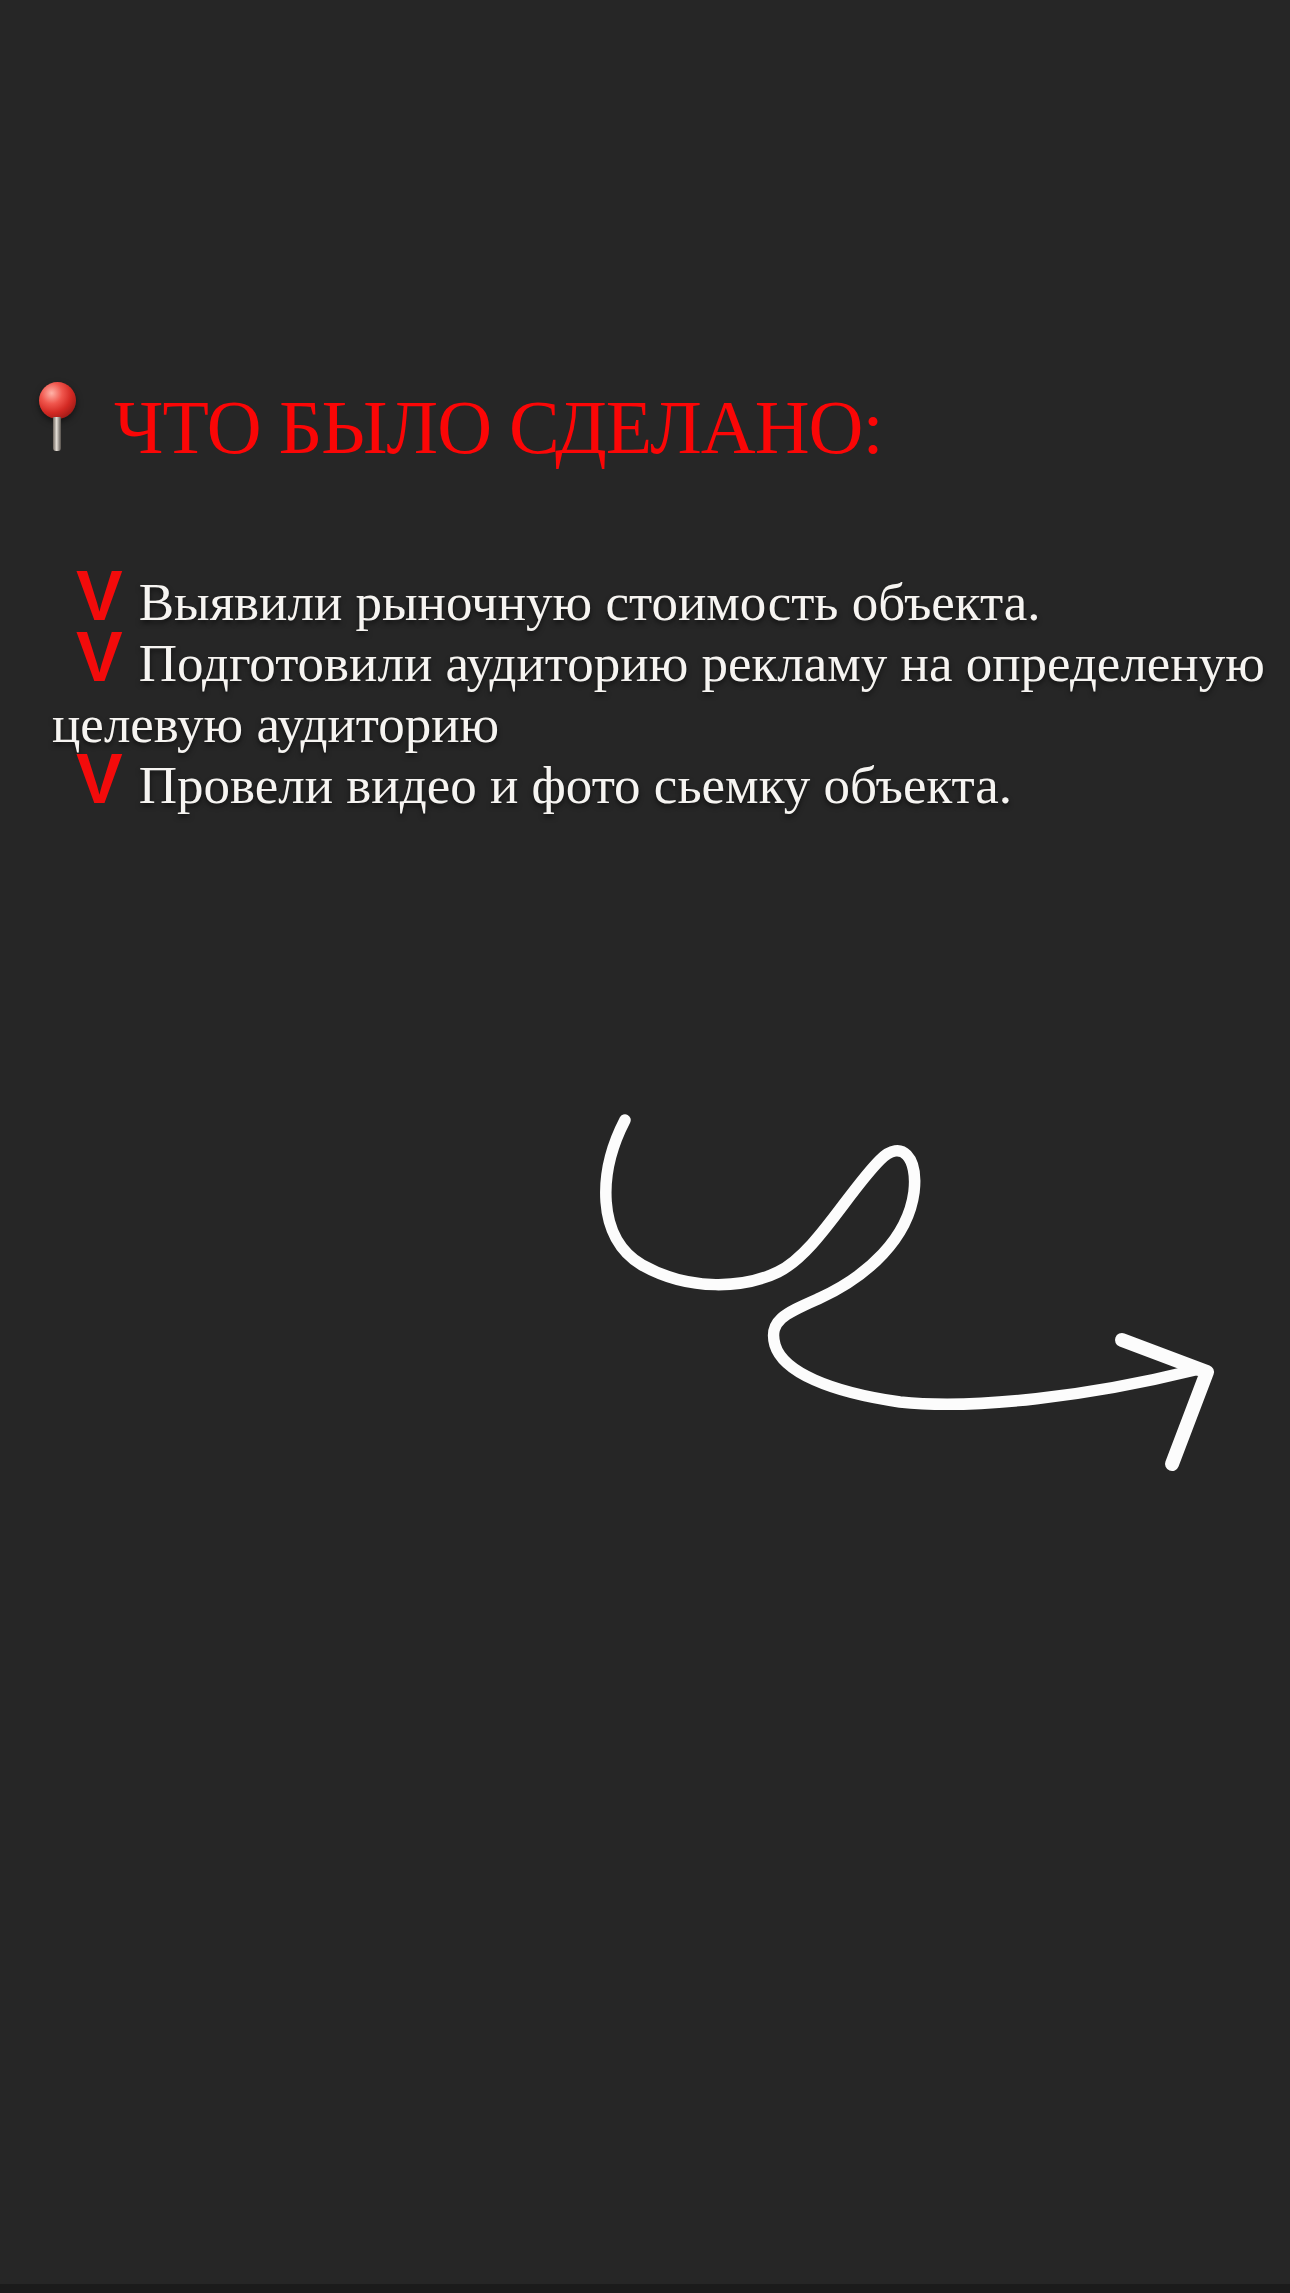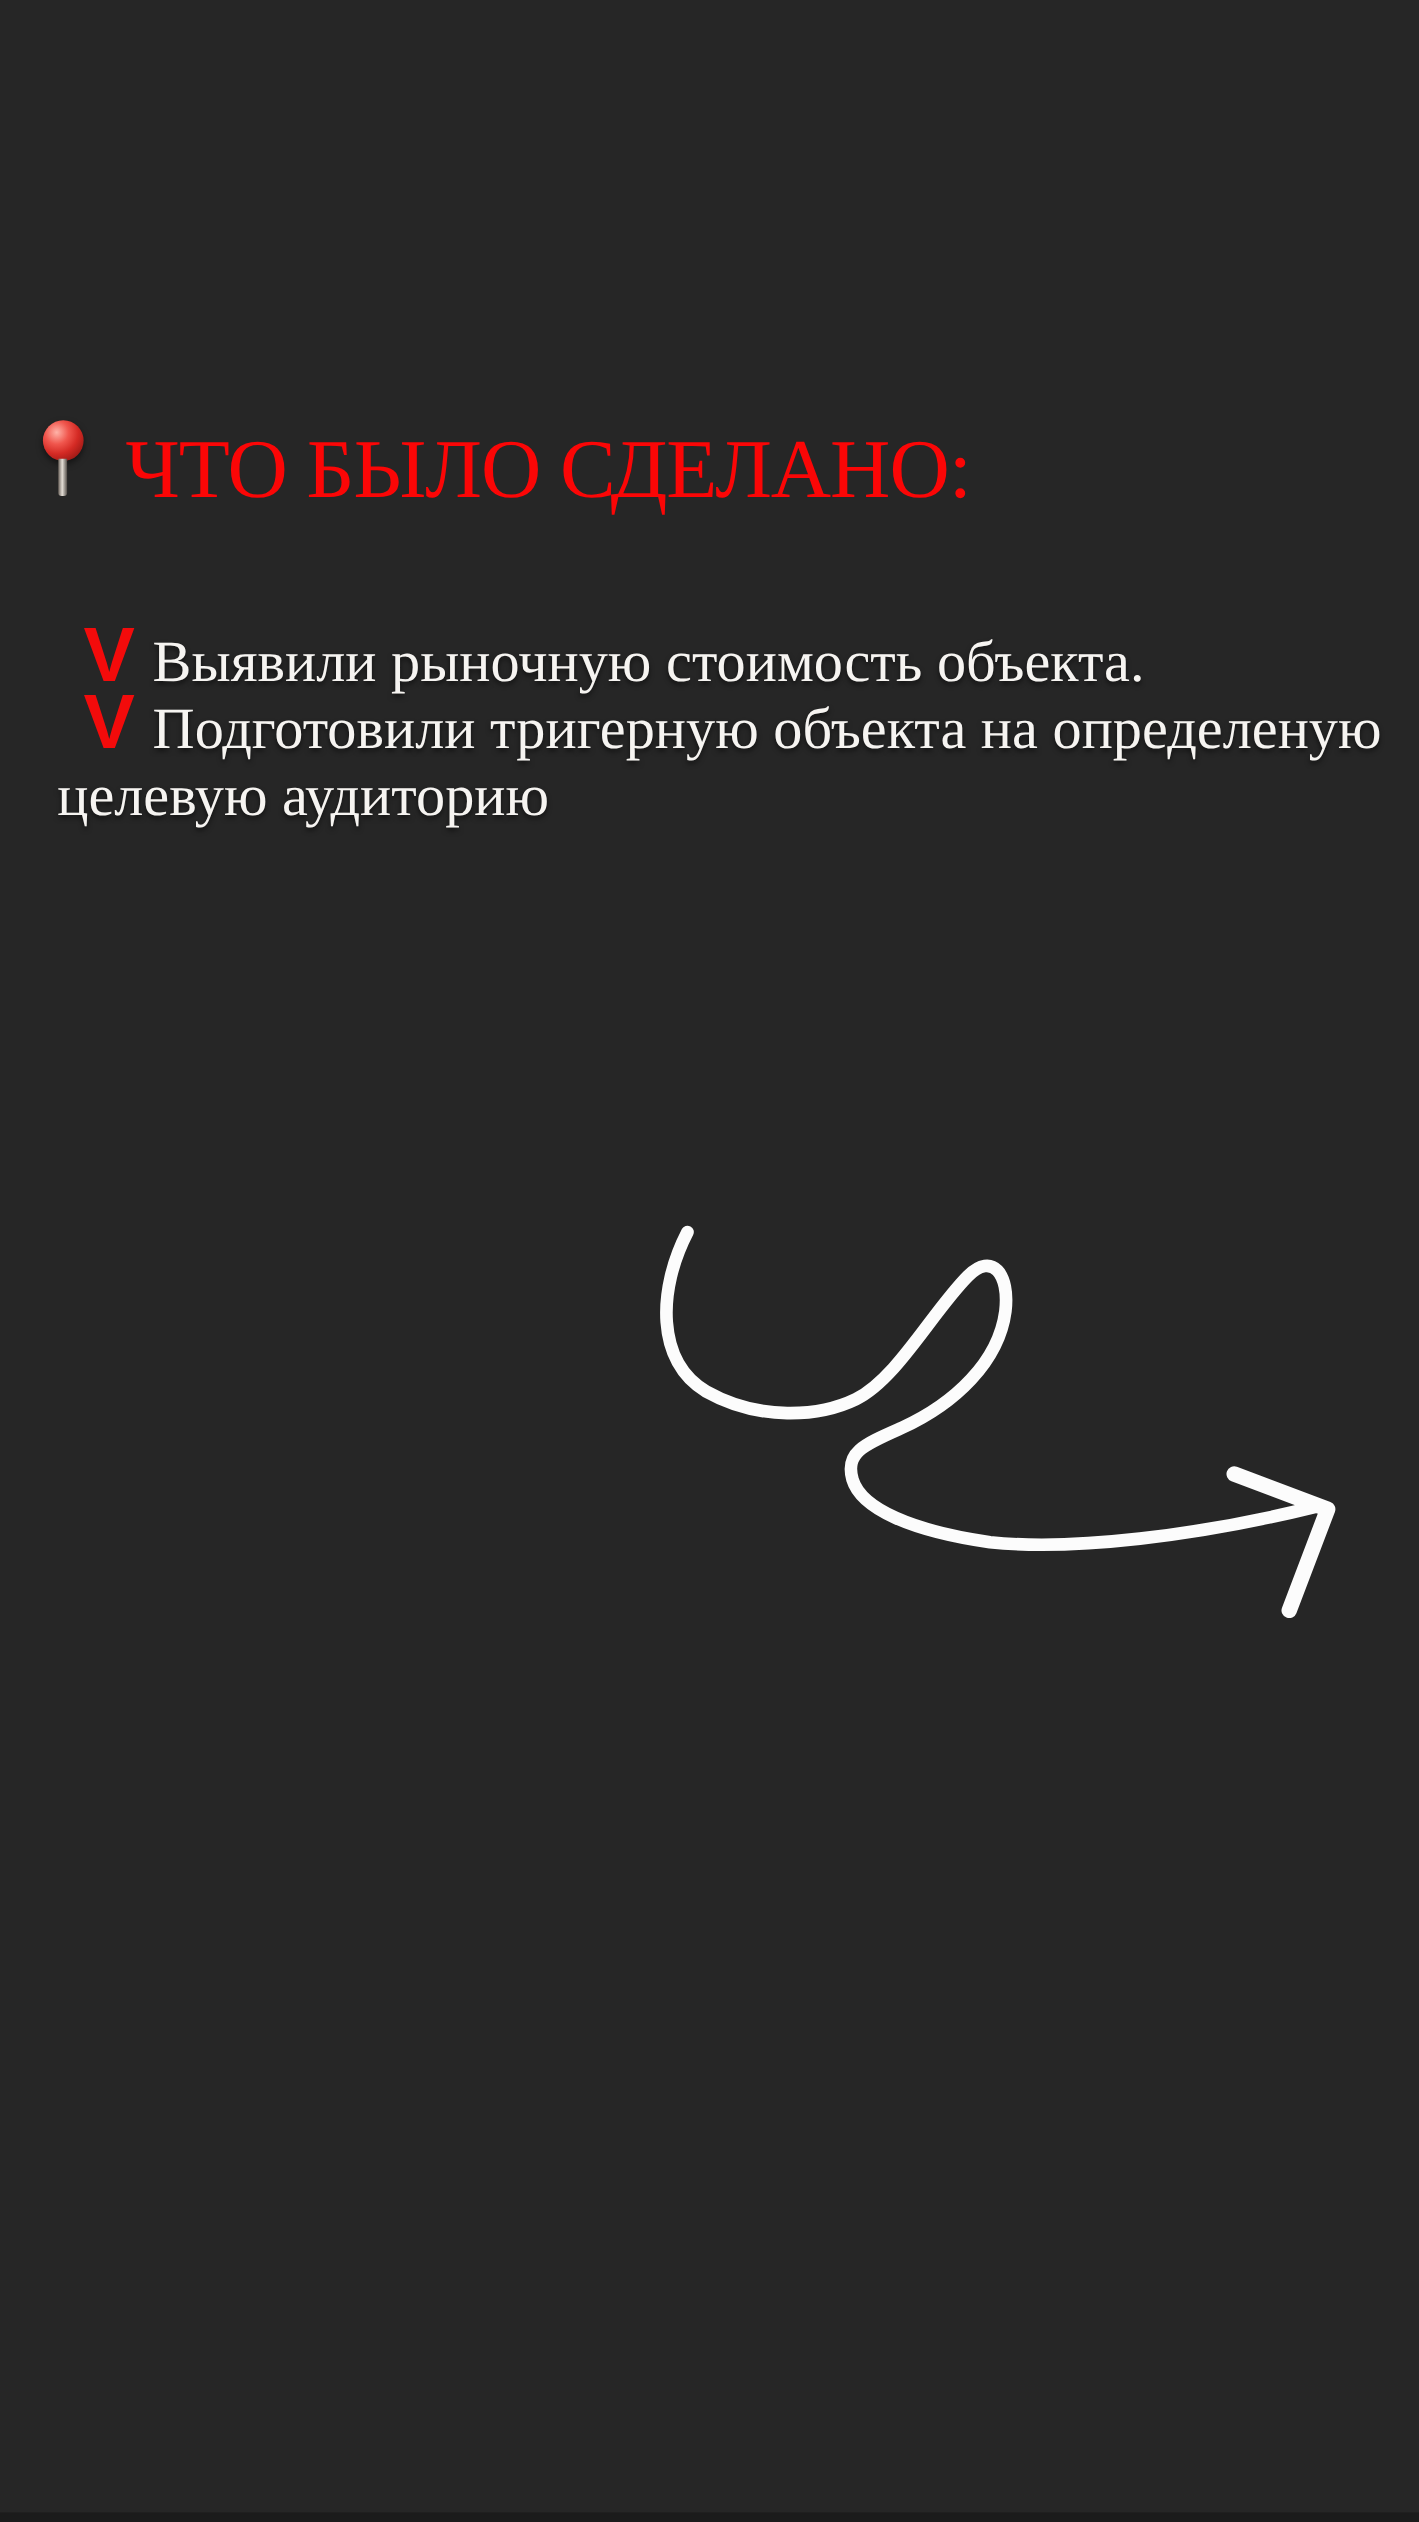--- a/index.html
+++ b/index.html
@@ -116,21 +116,22 @@
   <div class="header">
     <div class="pin">
       <div class="pin-ball"></div>
       <div class="pin-stick"></div>
     </div>
     <h1 class="title">ЧТО БЫЛО СДЕЛАНО:</h1>
   </div>
 
   <div class="checklist">
     <p class="item"><span class="check">V</span><span>Выявили рыночную стоимость объекта.</span></p>
-    <p class="item"><span class="check">V</span><span>Подготовили тригерную объекта на определеную целевую аудиторию</span></p>
+    <p class="item"><span class="check">V</span><span>Подготовили аудиторию рекламу на определеную целевую аудиторию</span></p>
+    <p class="item"><span class="check">V</span><span>Провели видео и фото сьемку объекта.</span></p>
   </div>
 
   <svg class="doodle-svg" viewBox="0 0 1290 2293" xmlns="http://www.w3.org/2000/svg">
     <path class="doodle-main" d="M 625 1120
       C 598 1172, 596 1238, 642 1265
       C 690 1292, 745 1288, 778 1272
       C 815 1254, 848 1192, 880 1160
       C 902 1138, 918 1158, 914 1192
       C 908 1238, 868 1276, 820 1298
       C 786 1313, 768 1320, 775 1345

